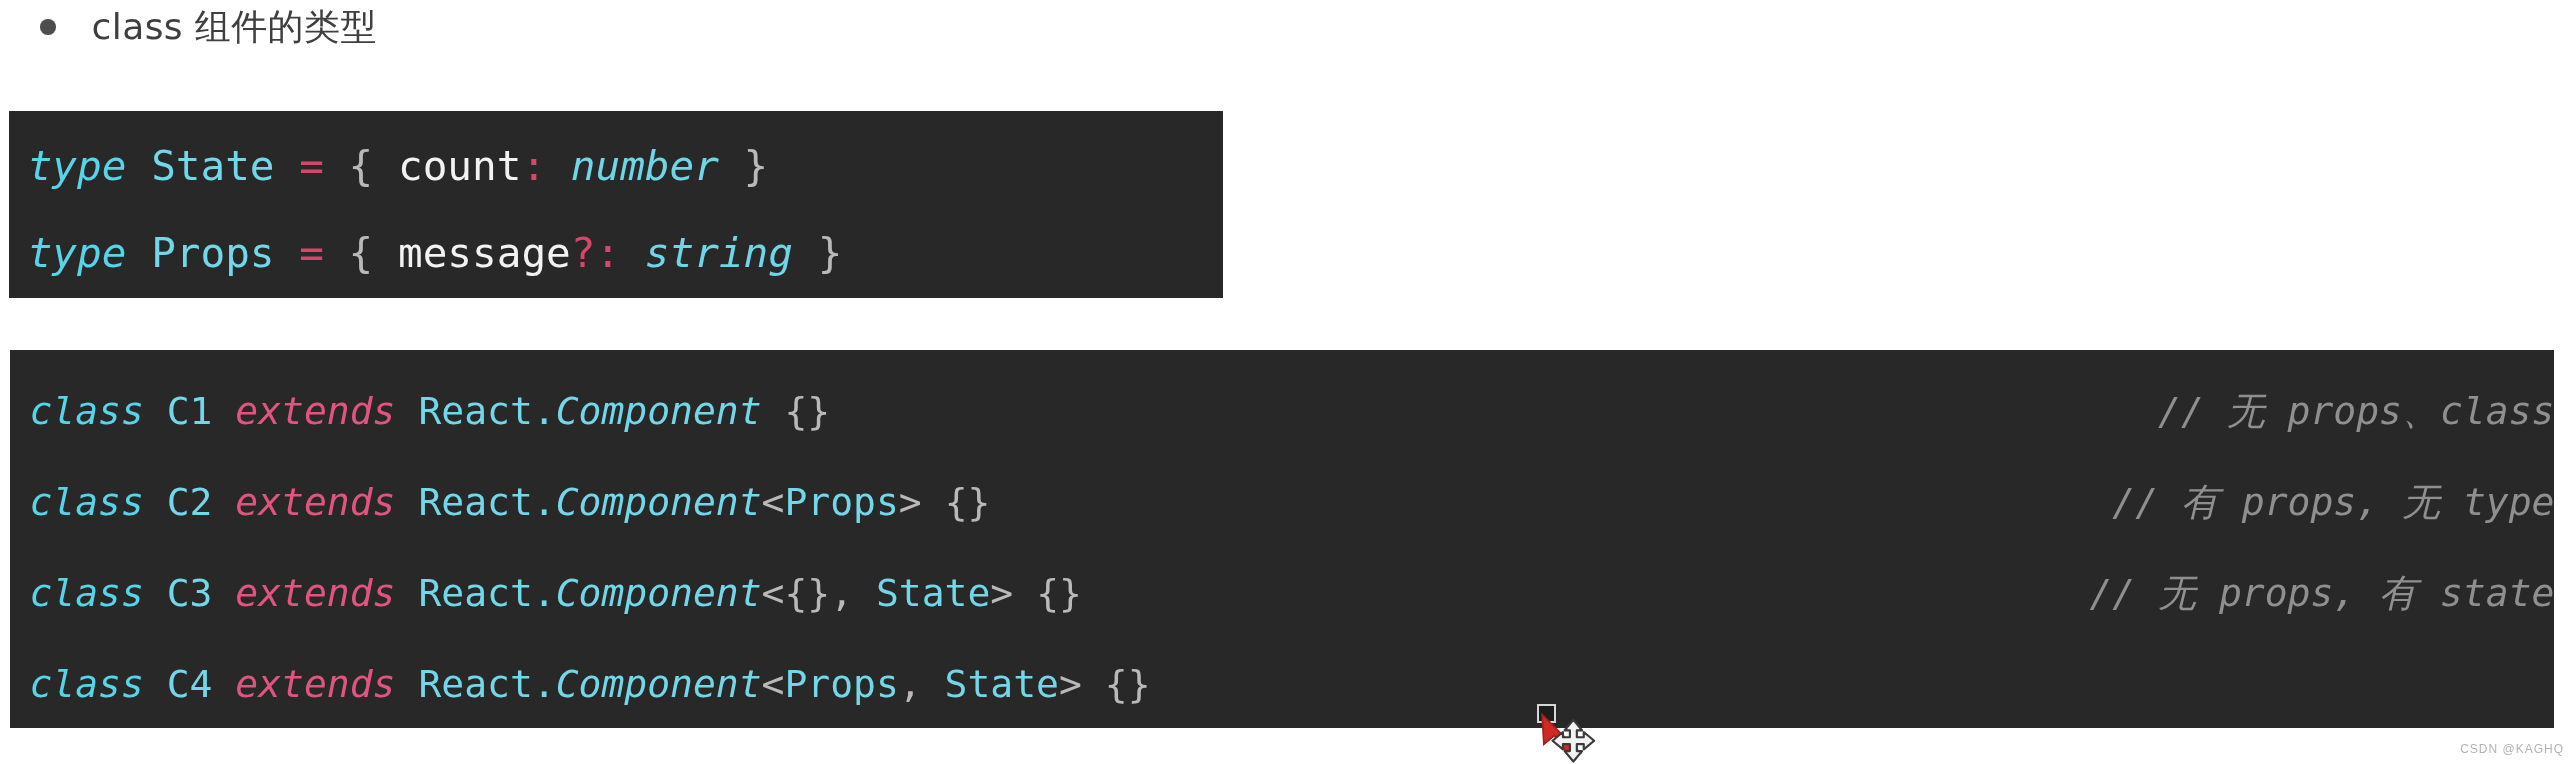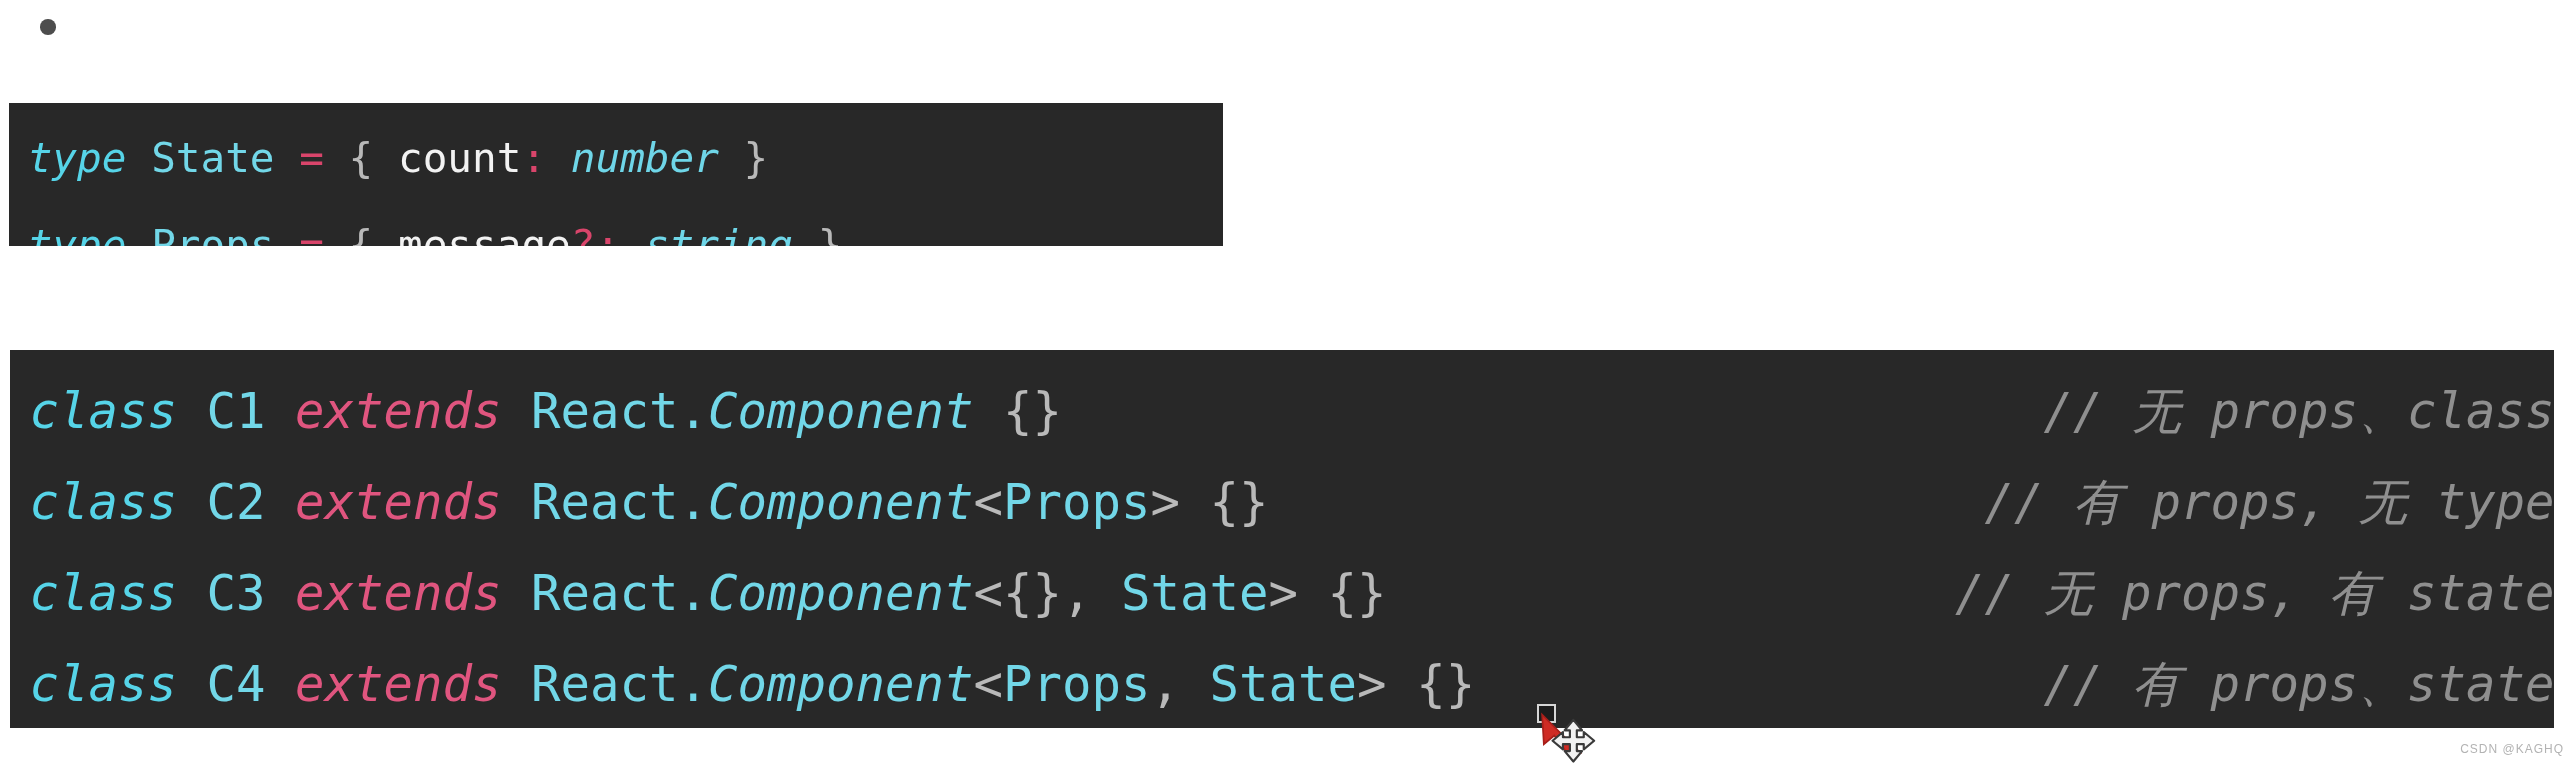--- a/index.html
+++ b/index.html
@@ -45,23 +45,23 @@
   
   .code-block {
     position: absolute;
     background: #282828;
     box-sizing: border-box;
     font-family: "DejaVu Sans Mono", "Liberation Mono", monospace;
     overflow: hidden;
   }
   #code-block-types {
     left: 8.7px;
-    top: 103px;
+    top: 111px;
     width: 1214px;
-    height: 143px;
+    height: 187px;
     padding: 12px 0 0 19px;
   }
   #code-block-classes {
     left: 10.4px;
     top: 350px;
     width: 2544px;
     height: 378px;
     padding: 15.6px 0 0 19px;
   }
 
@@ -70,21 +70,21 @@
     font-size: 40px;
     line-height: 84px;
     height: 84px;
   }
   #code-block-types .code-line {
     font-size: 41px;
     line-height: 87px;
     height: 87px;
   }
   #code-block-classes .code-line {
-    font-size: 49px;
+    font-size: 38px;
     line-height: 91px;
     height: 91px;
     display: flex;
     align-items: center;
   }
 
   
   .tok-keyword   { color: #56d4e8; font-style: italic; }
   .tok-kw-pink   { color: #e0557f; font-style: italic; }
   .tok-type      { color: #72d7e8; }
@@ -135,20 +135,21 @@
     color: #b3b3b3;
     font-family: "Liberation Sans", sans-serif;
     white-space: nowrap;
   }
 </style>
 </head>
 <body>
 
 <div class="heading-row">
   <span class="bullet-dot"></span>
+  <span class="heading-text">class 组件的类型</span>
 </div>
 
 <div class="code-block" id="code-block-types">
   <div class="code-line" id="t-line-0"><span class="tok-keyword">type</span><span class="tok-plain"> </span><span class="tok-type">State</span><span class="tok-plain"> </span><span class="tok-op">=</span><span class="tok-plain"> </span><span class="tok-punct">{</span><span class="tok-plain"> </span><span class="tok-prop">count</span><span class="tok-op">:</span><span class="tok-plain"> </span><span class="tok-prim">number</span><span class="tok-plain"> </span><span class="tok-punct">}</span></div>
   <div class="code-line" id="t-line-1"><span class="tok-keyword">type</span><span class="tok-plain"> </span><span class="tok-type">Props</span><span class="tok-plain"> </span><span class="tok-op">=</span><span class="tok-plain"> </span><span class="tok-punct">{</span><span class="tok-plain"> </span><span class="tok-prop">message</span><span class="tok-op">?:</span><span class="tok-plain"> </span><span class="tok-prim">string</span><span class="tok-plain"> </span><span class="tok-punct">}</span></div>
 </div>
 
 <div class="code-block" id="code-block-classes">
   <div class="code-line" id="c-line-0">
     <span class="code-part"><span class="tok-keyword">class</span><span class="tok-plain"> </span><span class="tok-type">C1</span><span class="tok-plain"> </span><span class="tok-kw-pink">extends</span><span class="tok-plain"> </span><span class="tok-type">React</span><span class="tok-type">.</span><span class="tok-type-i">Component</span><span class="tok-plain"> </span><span class="tok-punct">{}</span></span>
@@ -161,21 +162,20 @@
     <span class="comment-cell">// 有 props, 无 type</span>
   </div>
   <div class="code-line" id="c-line-2">
     <span class="code-part"><span class="tok-keyword">class</span><span class="tok-plain"> </span><span class="tok-type">C3</span><span class="tok-plain"> </span><span class="tok-kw-pink">extends</span><span class="tok-plain"> </span><span class="tok-type">React</span><span class="tok-type">.</span><span class="tok-type-i">Component</span><span class="tok-punct">&lt;{}, </span><span class="tok-type">State</span><span class="tok-punct">&gt;</span><span class="tok-plain"> </span><span class="tok-punct">{}</span></span>
     <span class="c-spacer-3"></span>
     <span class="comment-cell">// 无 props, 有 state</span>
   </div>
   <div class="code-line" id="c-line-3">
     <span class="code-part"><span class="tok-keyword">class</span><span class="tok-plain"> </span><span class="tok-type">C4</span><span class="tok-plain"> </span><span class="tok-kw-pink">extends</span><span class="tok-plain"> </span><span class="tok-type">React</span><span class="tok-type">.</span><span class="tok-type-i">Component</span><span class="tok-punct">&lt;</span><span class="tok-type">Props</span><span class="tok-punct">, </span><span class="tok-type">State</span><span class="tok-punct">&gt;</span><span class="tok-plain"> </span><span class="tok-punct">{}</span></span>
     <span class="c-spacer-4"></span>
-    <span class="comment-cell">// 有 props、state</span>
   </div>
 </div>
 
 <div id="cursor-layer">
   <div class="sel-handle"></div>
   <svg width="2576" height="765" style="position:absolute;left:0;top:0;" viewBox="0 0 2970 882">
     <g transform="translate(1770,818)">
       <path d="M 52 50 L 8 6 L 10 40 L 22 30 L 38 52 Z" fill="#cf2b24" stroke="#a81f1a" stroke-width="2"></path>
     </g>
     <g transform="translate(1790,828)">

